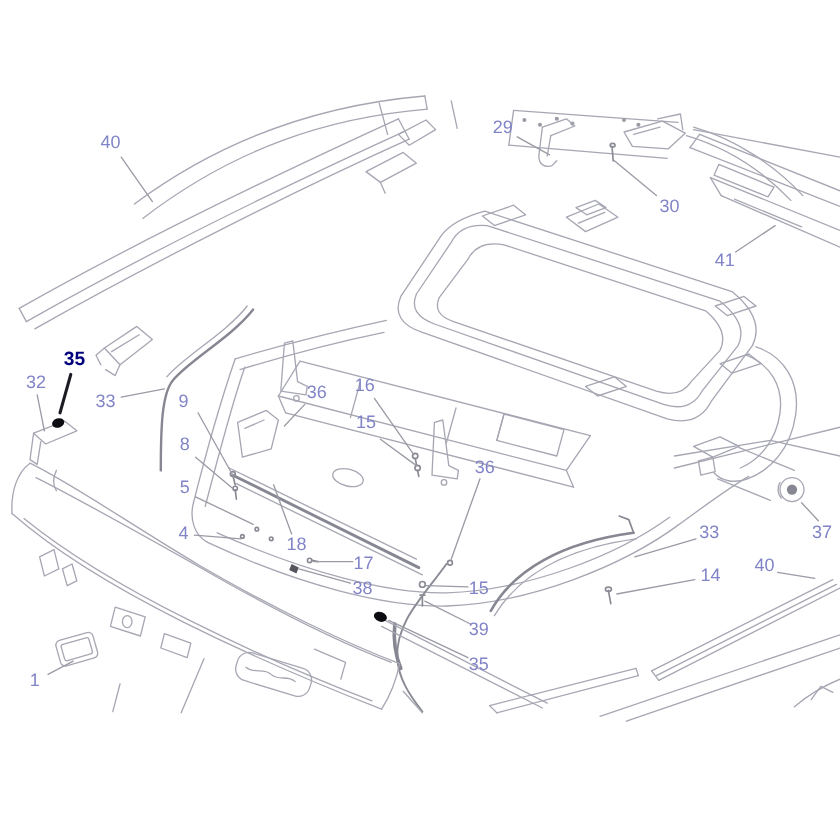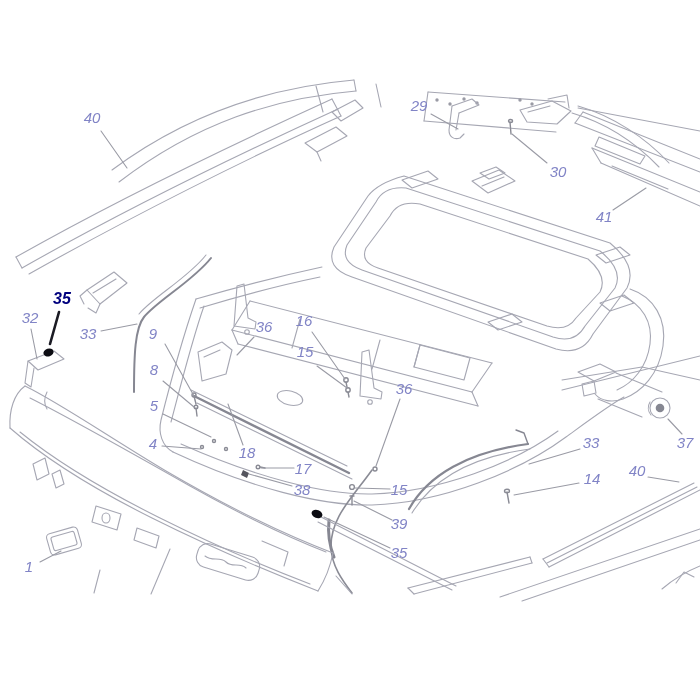--- a/index.html
+++ b/index.html
@@ -1,16 +1,16 @@
 <!DOCTYPE html>
 <html><head>
 <meta charset="utf-8">
 <style>
   html,body{margin:0;padding:0;background:#ffffff;width:700px;height:700px;overflow:hidden;}
-  #stage{position:relative;width:700px;height:700px;background:#ffffff;font-style:italic;}
+  #stage{position:relative;width:700px;height:700px;background:#ffffff;}
   svg{display:block;}
   .callout{font-family:"Liberation Sans", sans-serif;font-size:15px;fill:#8184c6;}
   .callout.bold{font-size:16px;font-weight:bold;fill:#00007e;}
   .art{stroke-linecap:round;stroke-linejoin:round;fill:none;}
 </style>
 </head>
 <body>
 
 <div id="stage">
 <svg id="diagram-svg" width="700" height="700" viewBox="0 0 700 700" xmlns="http://www.w3.org/2000/svg">

